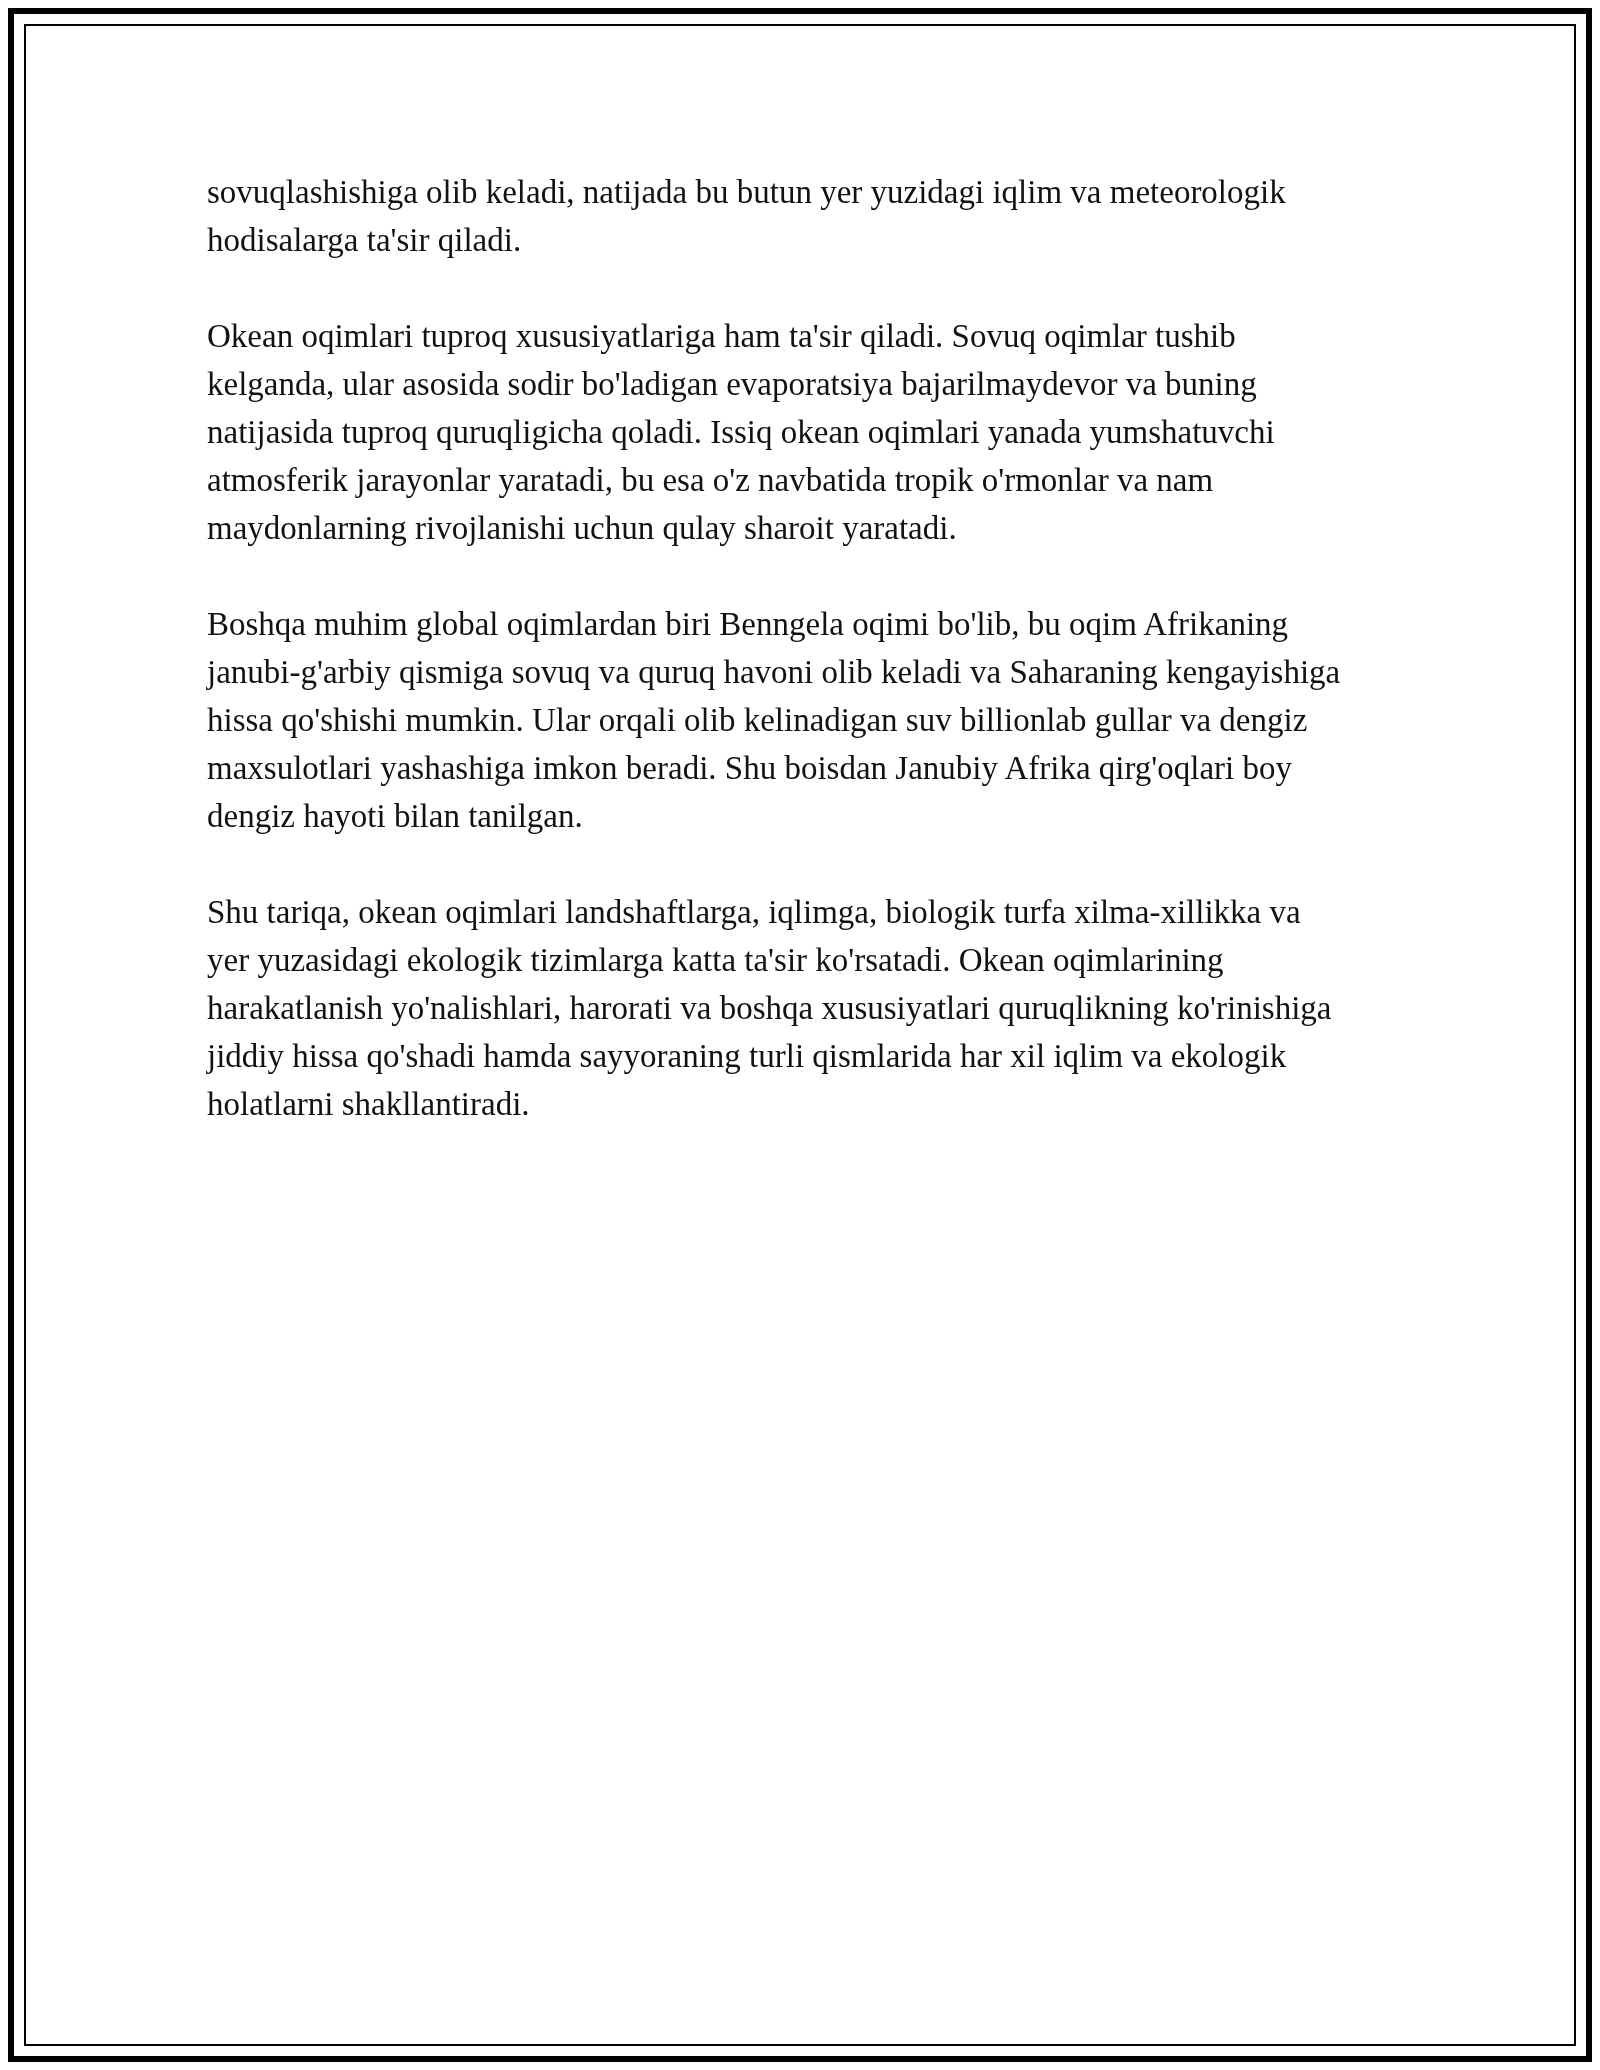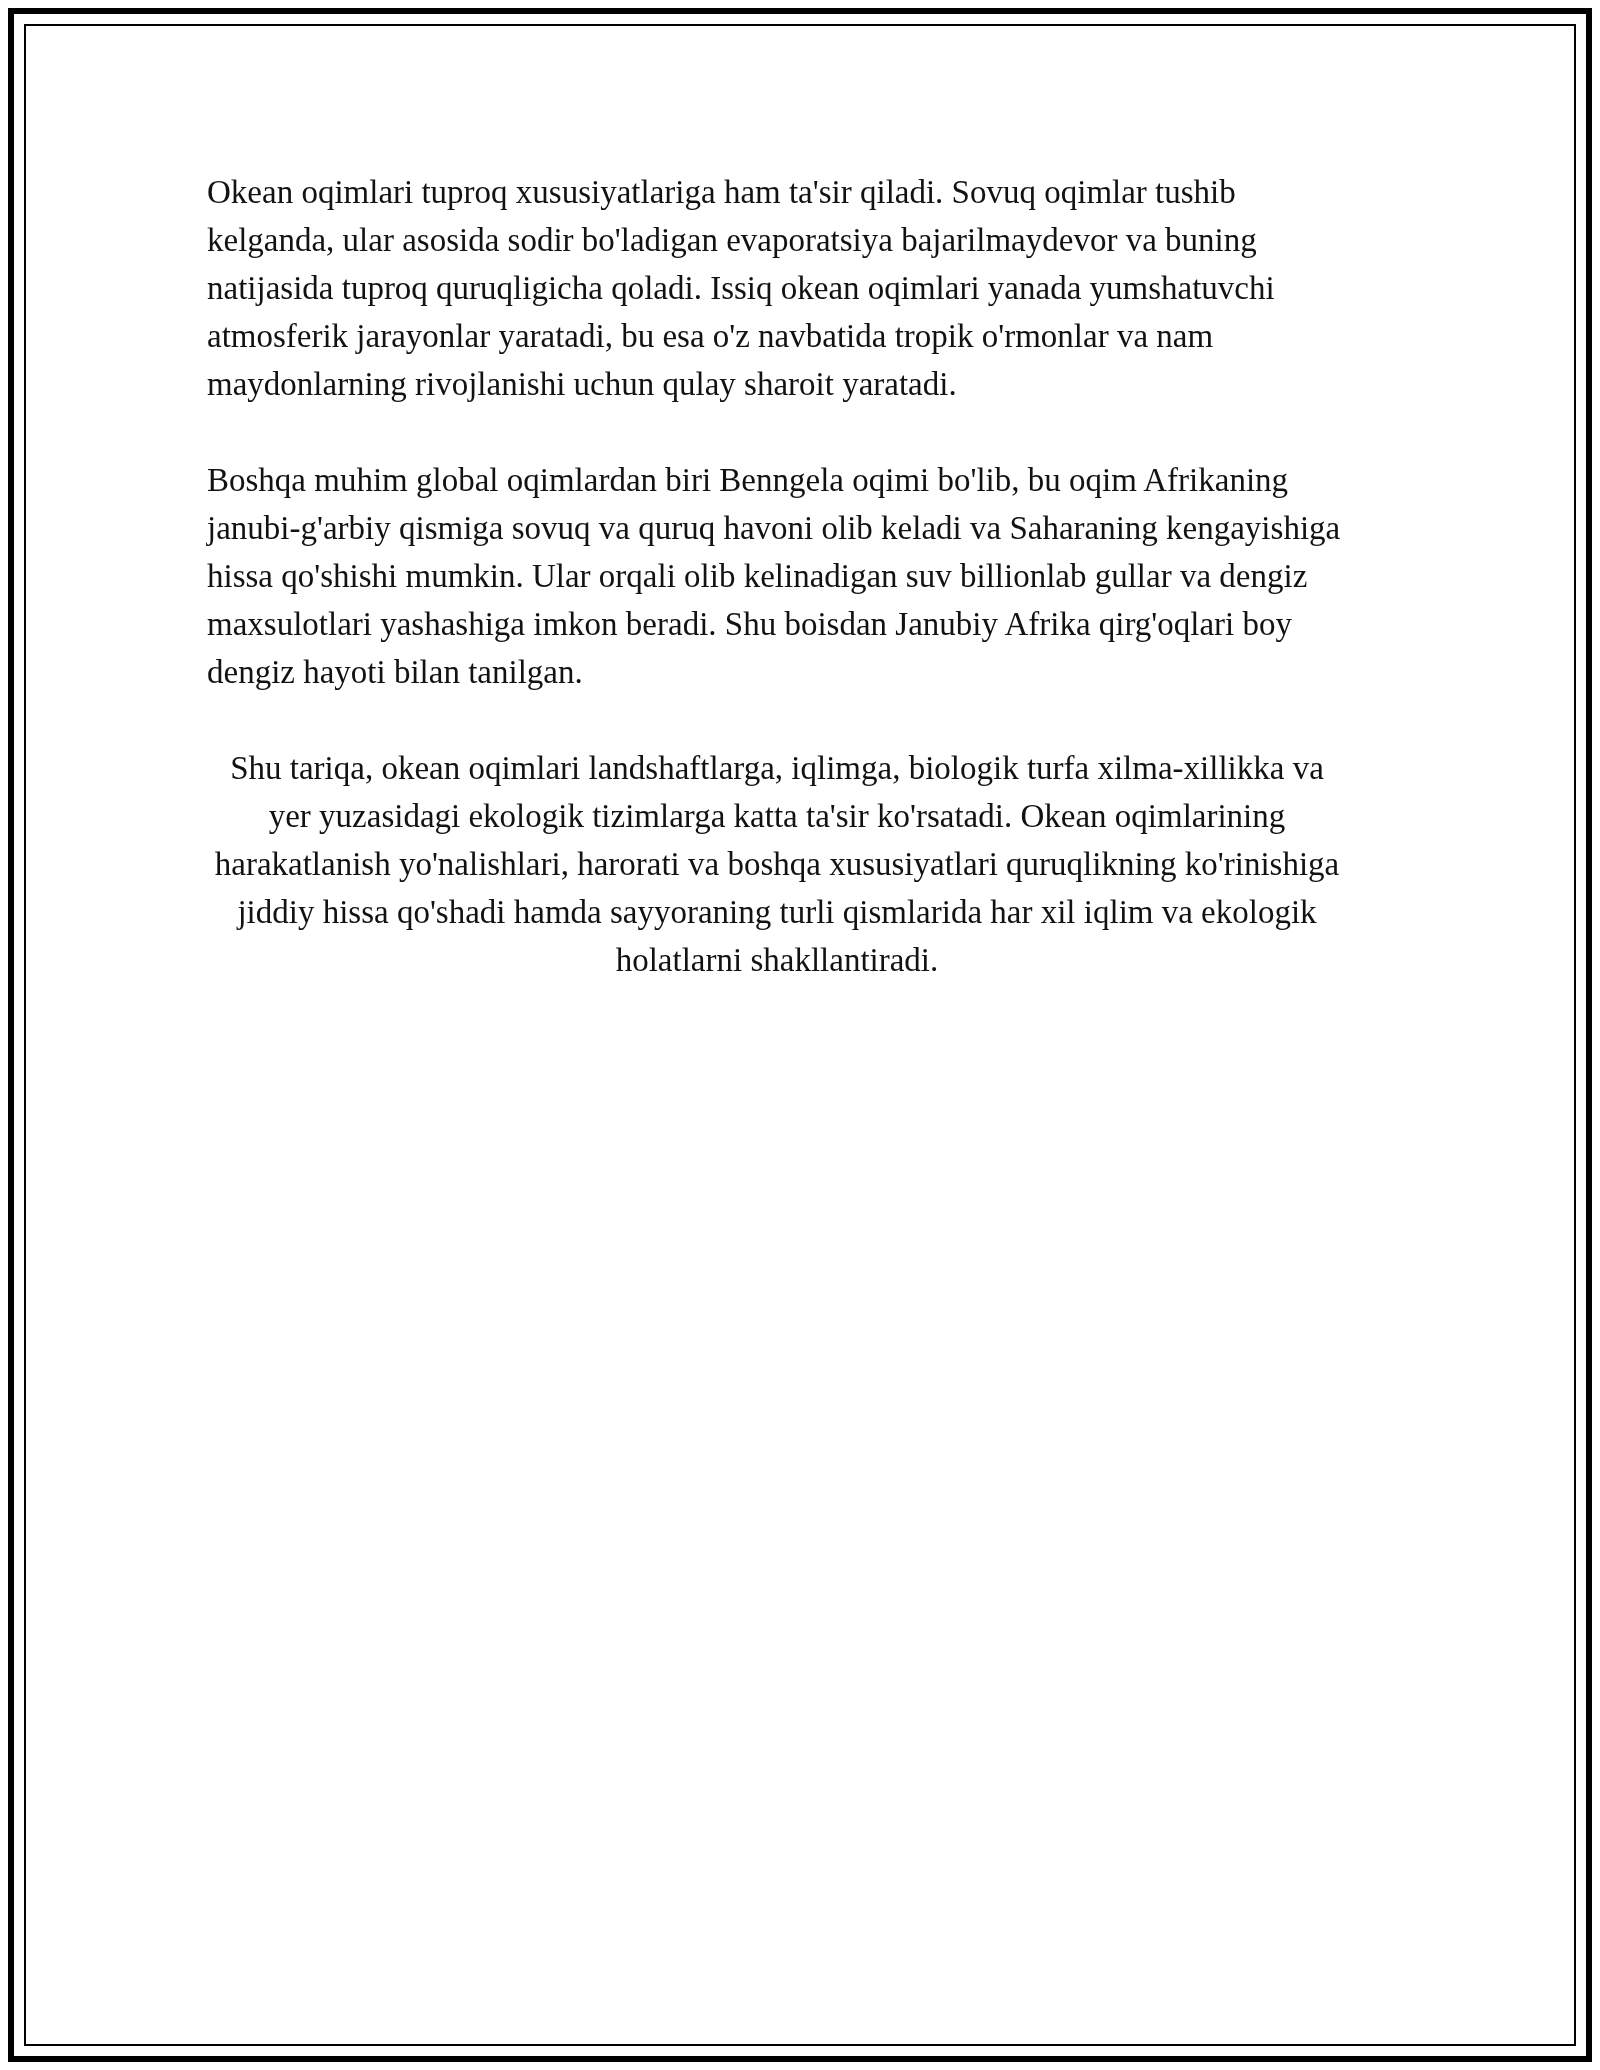--- a/index.html
+++ b/index.html
@@ -41,27 +41,27 @@
     line-height: 48px;
     text-align: left;
     letter-spacing: 0px;
   }
   .para {
     margin: 0 0 48px 0;
     padding: 0;
   }
   .para:last-child {
     margin-bottom: 0;
-    text-align: center;
   }
 </style>
 </head>
 <body style="--text-color: #121212; --page-bg: #ffffff; --border-color: #000000;">
 
 <div class="page">
   <div class="outer-frame"></div>
   <div class="inner-frame"></div>
   <div class="content">
+    <p class="para">sovuqlashishiga olib keladi, natijada bu butun yer yuzidagi iqlim va meteorologik hodisalarga ta'sir qiladi.</p>
     <p class="para">Okean oqimlari tuproq xususiyatlariga ham ta'sir qiladi. Sovuq oqimlar tushib kelganda, ular asosida sodir bo'ladigan evaporatsiya bajarilmaydevor va buning natijasida tuproq quruqligicha qoladi. Issiq okean oqimlari yanada yumshatuvchi atmosferik jarayonlar yaratadi, bu esa o'z navbatida tropik o'rmonlar va nam maydonlarning rivojlanishi uchun qulay sharoit yaratadi.</p>
     <p class="para">Boshqa muhim global oqimlardan biri Benngela oqimi bo'lib, bu oqim Afrikaning janubi-g'arbiy qismiga sovuq va quruq havoni olib keladi va Saharaning kengayishiga hissa qo'shishi mumkin. Ular orqali olib kelinadigan suv billionlab gullar va dengiz maxsulotlari yashashiga imkon beradi. Shu boisdan Janubiy Afrika qirg'oqlari boy dengiz hayoti bilan tanilgan.</p>
     <p class="para">Shu tariqa, okean oqimlari landshaftlarga, iqlimga, biologik turfa xilma-xillikka va yer yuzasidagi ekologik tizimlarga katta ta'sir ko'rsatadi. Okean oqimlarining harakatlanish yo'nalishlari, harorati va boshqa xususiyatlari quruqlikning ko'rinishiga jiddiy hissa qo'shadi hamda sayyoraning turli qismlarida har xil iqlim va ekologik holatlarni shakllantiradi.</p>
   </div>
 </div>
 
 </body></html>

